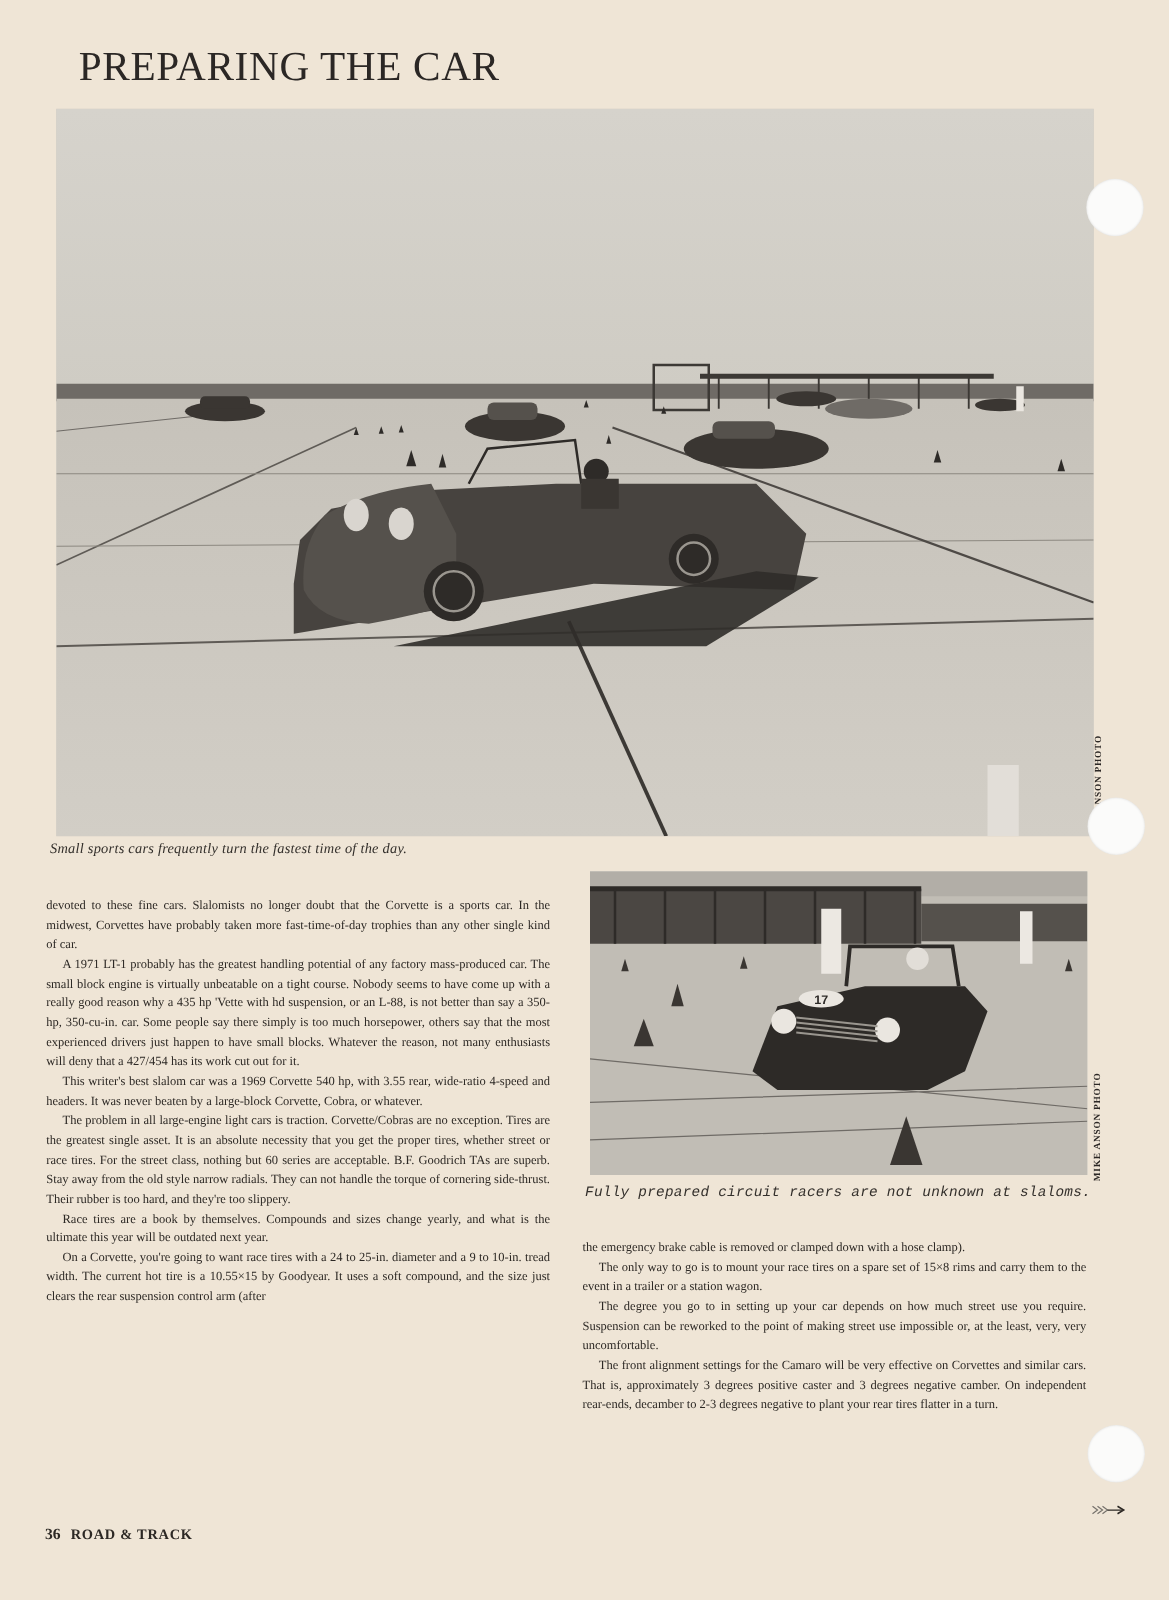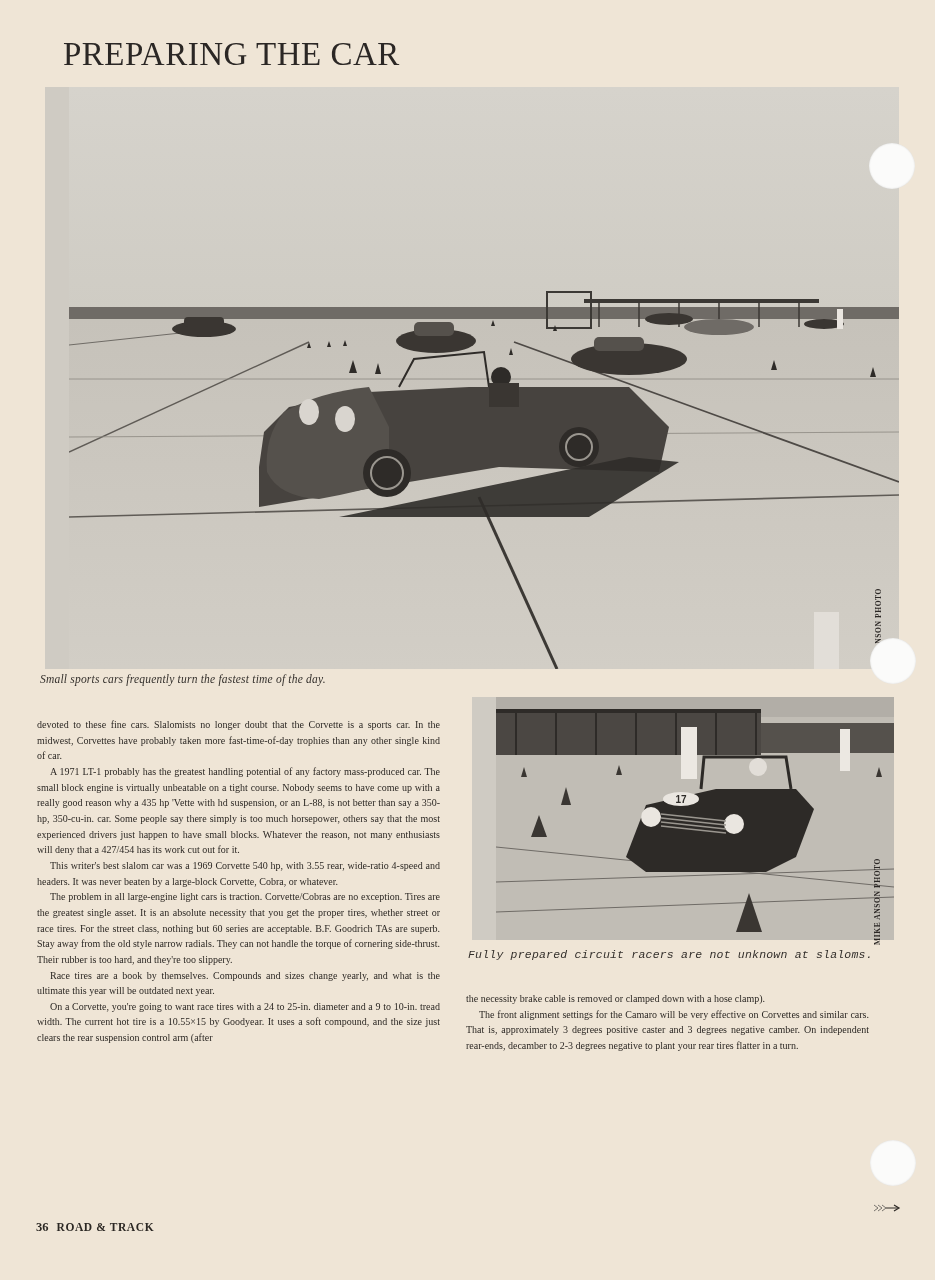--- a/index.html
+++ b/index.html
@@ -7,21 +7,21 @@
     width: 935px; height: 1280px; position: relative; overflow: hidden;
     background: #efe5d6;
     font-family: "Liberation Serif", "DejaVu Serif", serif;
     color: #2a2622;
   }
   .title {
     position: absolute; left: 63px; top: 36px;
     font-size: 33px; letter-spacing: 0.5px; color: #2b2725;
     font-weight: normal; margin: 0;
   }
-  .photo { position: absolute; overflow: hidden; background: #cfcbc3; padding-left: 24px; }
+  .photo { position: absolute; overflow: hidden; background: #cfcbc3; }
   .photo svg { display: block; width: 100%; height: 100%; }
   #photo1 { left: 45px; top: 87px; width: 830px; height: 582px; }
   #photo2 { left: 472px; top: 697px; width: 398px; height: 243px; }
   .caption {
     position: absolute; font-style: italic; font-size: 11.5px; color: #332f2b;
     letter-spacing: 0.2px;
   }
   #caption1 { left: 40px; top: 673px; }
   #caption2 { left: 468px; top: 948px; font-family: Liberation Mono, monospace; }
   .credit {
@@ -173,21 +173,23 @@
 <div class="col" id="col-left">
   <p class="noindent">devoted to these fine cars. Slalomists no longer doubt that the Corvette is a sports car. In the midwest, Corvettes have probably taken more fast-time-of-day trophies than any other single kind of car.</p>
   <p>A 1971 LT-1 probably has the greatest handling potential of any factory mass-produced car. The small block engine is virtually unbeatable on a tight course. Nobody seems to have come up with a really good reason why a 435 hp 'Vette with hd suspension, or an L-88, is not better than say a 350-hp, 350-cu-in. car. Some people say there simply is too much horsepower, others say that the most experienced drivers just happen to have small blocks. Whatever the reason, not many enthusiasts will deny that a 427/454 has its work cut out for it.</p>
   <p>This writer's best slalom car was a 1969 Corvette 540 hp, with 3.55 rear, wide-ratio 4-speed and headers. It was never beaten by a large-block Corvette, Cobra, or whatever.</p>
   <p>The problem in all large-engine light cars is traction. Corvette/Cobras are no exception. Tires are the greatest single asset. It is an absolute necessity that you get the proper tires, whether street or race tires. For the street class, nothing but 60 series are acceptable. B.F. Goodrich TAs are superb. Stay away from the old style narrow radials. They can not handle the torque of cornering side-thrust. Their rubber is too hard, and they're too slippery.</p>
   <p>Race tires are a book by themselves. Compounds and sizes change yearly, and what is the ultimate this year will be outdated next year.</p>
   <p>On a Corvette, you're going to want race tires with a 24 to 25-in. diameter and a 9 to 10-in. tread width. The current hot tire is a 10.55×15 by Goodyear. It uses a soft compound, and the size just clears the rear suspension control arm (after</p>
 </div>
 
 <div class="col" id="col-right">
-  <p class="noindent">the necessity brake cable is removed or clamped down with a hose clamp).</p>
+  <p class="noindent">the emergency brake cable is removed or clamped down with a hose clamp).</p>
+  <p>The only way to go is to mount your race tires on a spare set of 15×8 rims and carry them to the event in a trailer or a station wagon.</p>
+  <p>The degree you go to in setting up your car depends on how much street use you require. Suspension can be reworked to the point of making street use impossible or, at the least, very, very uncomfortable.</p>
   <p>The front alignment settings for the Camaro will be very effective on Corvettes and similar cars. That is, approximately 3 degrees positive caster and 3 degrees negative camber. On independent rear-ends, decamber to 2-3 degrees negative to plant your rear tires flatter in a turn.</p>
 </div>
 
 <svg class="cont-arrow" viewBox="0 0 30 12">
   <path d="M2 3 L6 6 L2 9 M6 3 L10 6 L6 9 M10 3 L14 6 L10 9" stroke="#77736d" stroke-width="1" fill="none"></path>
   <path d="M14 6 L26 6" stroke="#2c2824" stroke-width="1"></path>
   <path d="M22 3 L27 6 L22 9" stroke="#2c2824" stroke-width="1.2" fill="none"></path>
 </svg>
 
 <div class="folio">

